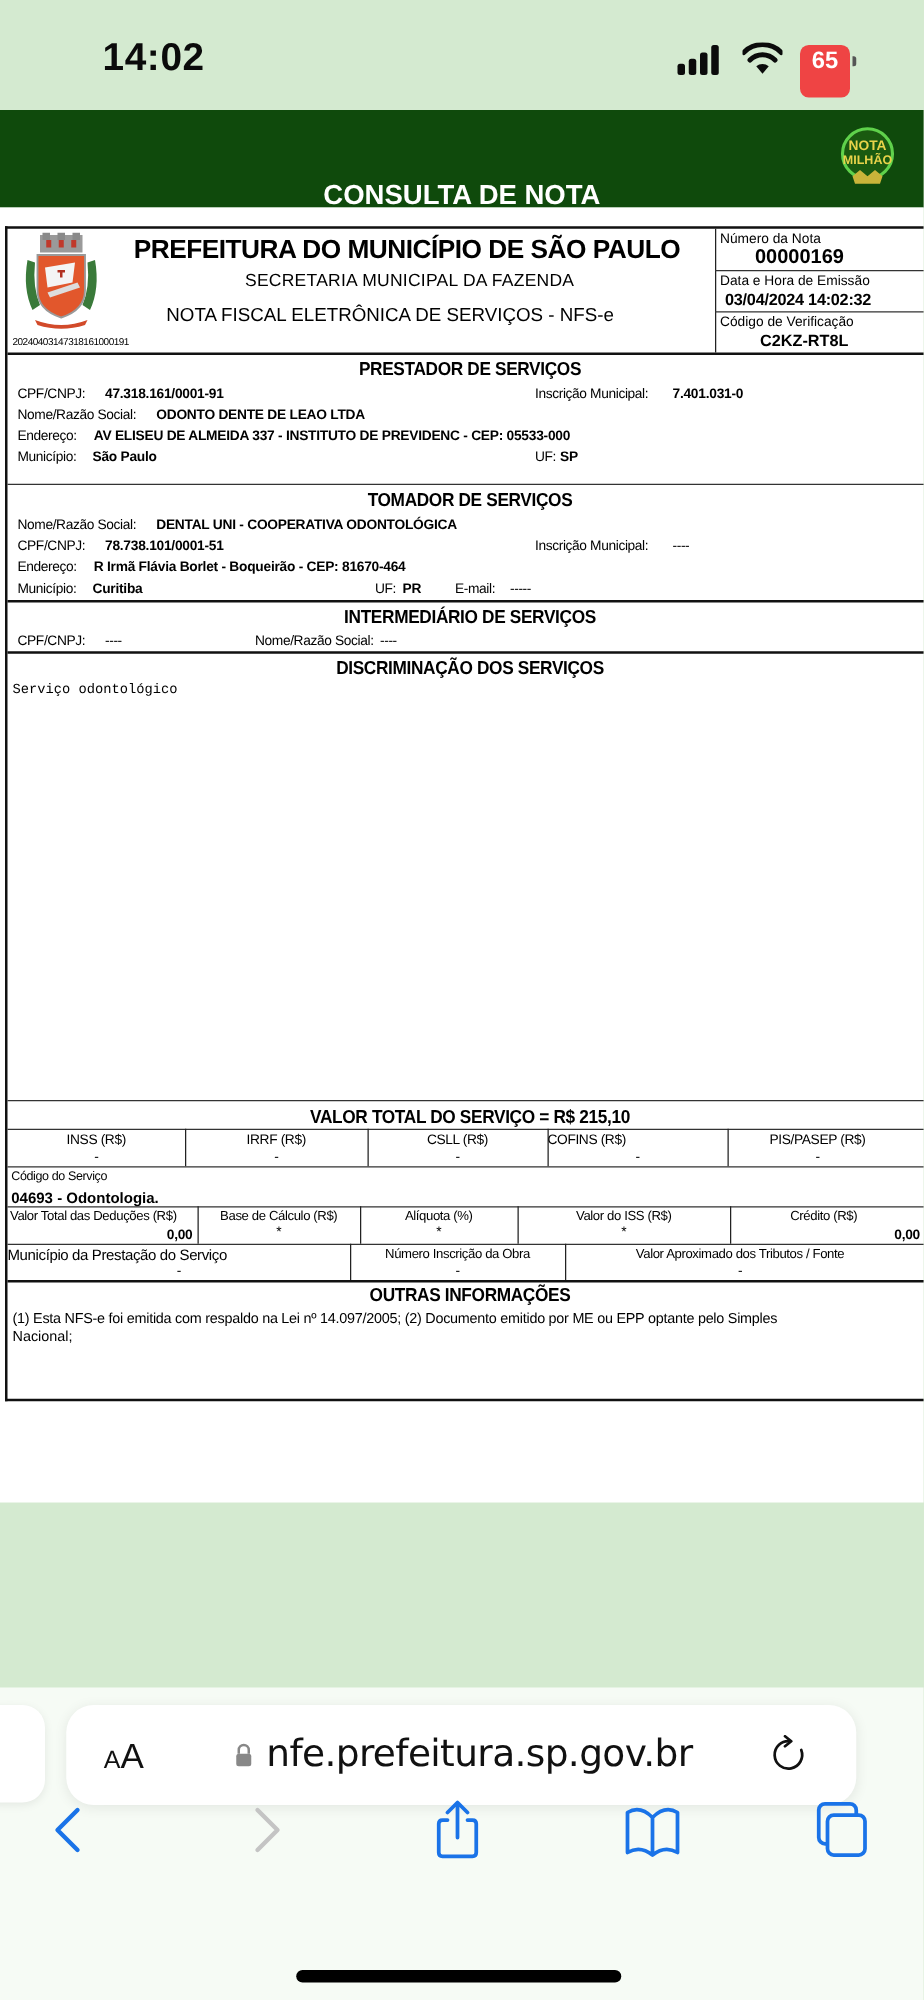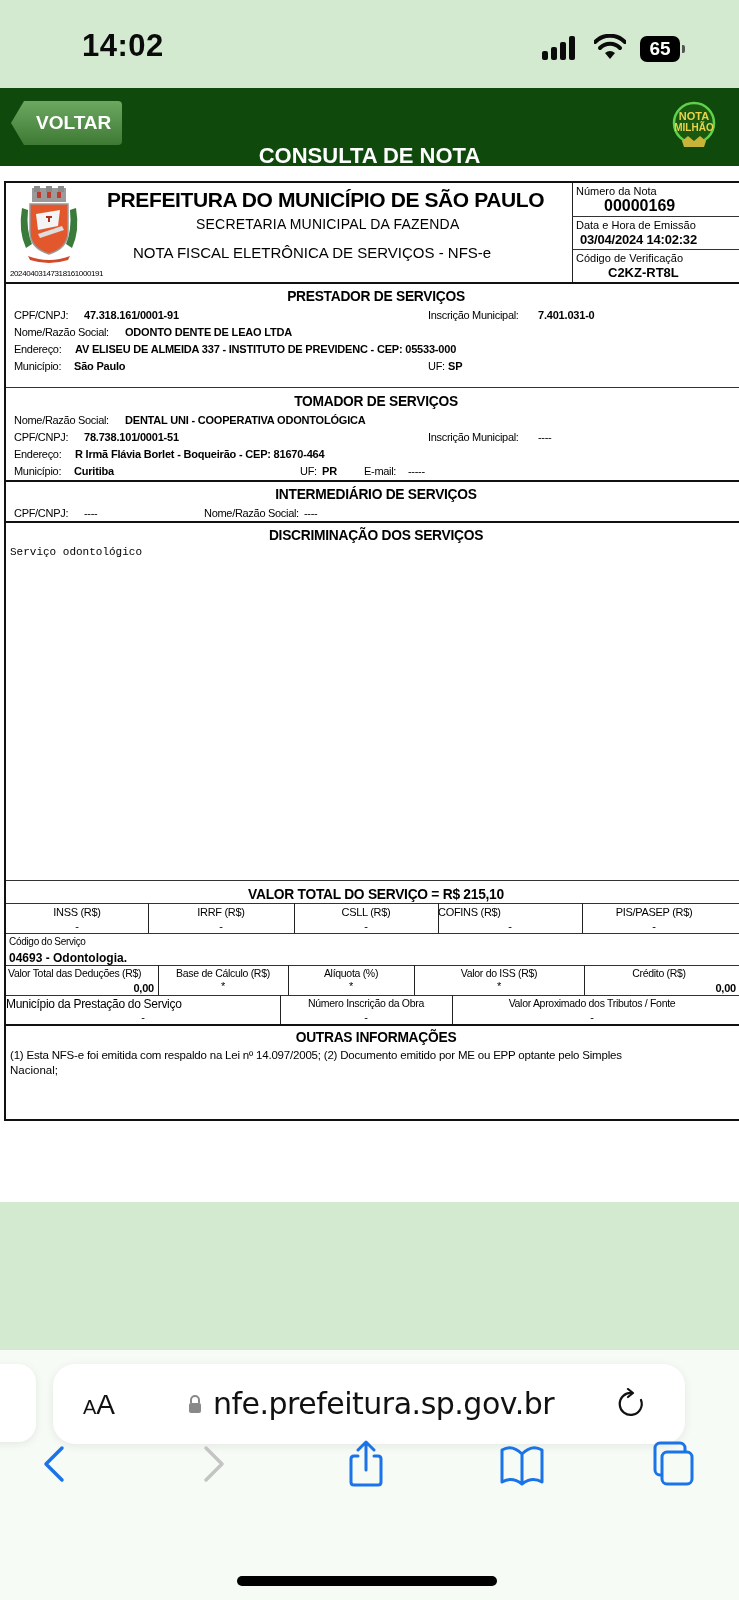--- a/index.html
+++ b/index.html
@@ -6,21 +6,21 @@
   html, body { width: 739px; height: 1600px; overflow: hidden; background: #d4ead0; font-family: "Liberation Sans", sans-serif; }
   .screen { position: relative; width: 739px; height: 1600px; background: #d4ead0; }
 
   
   .statusbar { position: absolute; top: 0; left: 4px; width: 739px; height: 88px; background: #d4ead0; }
   .sb-time { position: absolute; left: 78px; top: 28px; font-size: 31px; font-weight: bold; color: #0b0b0b; font-family: "Liberation Sans", sans-serif; letter-spacing: 0.5px; }
   .sb-signal { position: absolute; left: 538px; top: 36px; width: 40px; height: 24px; }
   .sb-signal span { position: absolute; bottom: 0; width: 6px; background: #0b0b0b; border-radius: 2px; }
   .sb-wifi { position: absolute; left: 590px; top: 34px; width: 32px; height: 26px; }
   .sb-battery { position: absolute; left: 636px; top: 36px; width: 46px; height: 26px; }
-  .sb-battery .body { position: absolute; left: 0; top: 0; width: 40px; height: 26px; background: #000000; border-radius: 7px; color: #fff; font-size: 19px; font-weight: bold; text-align: center; line-height: 26px; }
+  .sb-battery .body { position: absolute; left: 0; top: 0; width: 40px; height: 42px; background: #ef4444; border-radius: 7px; color: #fff; font-size: 19px; font-weight: bold; text-align: center; line-height: 26px; }
   .sb-battery .tip { position: absolute; left: 42px; top: 9px; width: 3px; height: 8px; background: #555; border-radius: 0 2px 2px 0; }
 
   
   .appbar { position: absolute; top: 88px; left: 0; width: 739px; height: 78px; background: #0f4a0c; }
   .back-btn { position: absolute; left: 10px; top: 12px; width: 113px; height: 46px; }
   .back-btn svg { position: absolute; left: 0; top: 0; }
   .back-btn .label { position: absolute; left: 26px; top: 12px; color: #fff; font-size: 19px; font-weight: bold; }
   .app-title { position: absolute; left: 0; width: 739px; top: 23px; text-align: center; color: #fff; font-size: 22px; font-weight: bold; margin-top: 32px; }
   .logo { position: absolute; left: 668px; top: 11px; width: 52px; height: 55px; }
 
@@ -65,32 +65,20 @@
       <path d="M6 14 A14 14 0 0 1 26 14" stroke="#0b0b0b" stroke-width="4" fill="none" stroke-linecap="round"></path>
       <path d="M1 8 A21 21 0 0 1 31 8" stroke="#0b0b0b" stroke-width="4" fill="none" stroke-linecap="round"></path>
     </svg>
     <div class="sb-battery">
       <div class="body">65</div>
       <div class="tip"></div>
     </div>
   </div>
 
   <div class="appbar">
-    <div class="back-btn">
-      <svg width="113" height="46" viewBox="0 0 113 46">
-        <defs>
-          <linearGradient id="bg1" x1="0" y1="0" x2="0" y2="1">
-            <stop offset="0" stop-color="#6da861"></stop>
-            <stop offset="1" stop-color="#3e7a34"></stop>
-          </linearGradient>
-        </defs>
-        <path d="M14 1 H108 Q112 1 112 5 V41 Q112 45 108 45 H14 L1 23 Z" fill="url(#bg1)"></path>
-      </svg>
-      <span class="label">VOLTAR</span>
-    </div>
     <div class="app-title">CONSULTA DE NOTA</div>
     <svg class="logo" viewBox="0 0 52 55">
       <circle cx="26" cy="24" r="20" fill="#1a5a10" stroke="#5fd14b" stroke-width="2.5"></circle>
       <text x="26" y="21" text-anchor="middle" font-size="11" font-weight="bold" fill="#e8d34a" font-family="Liberation Sans, sans-serif">NOTA</text>
       <text x="26" y="32" text-anchor="middle" font-size="10" font-weight="bold" fill="#e8d34a" font-family="Liberation Sans, sans-serif">MILHÃO</text>
       <path d="M14 42 L20 37 L26 42 L32 37 L38 42 L36 48 H16 Z" fill="#c9b43a"></path>
     </svg>
   </div>
 
   <div class="docwrap">

